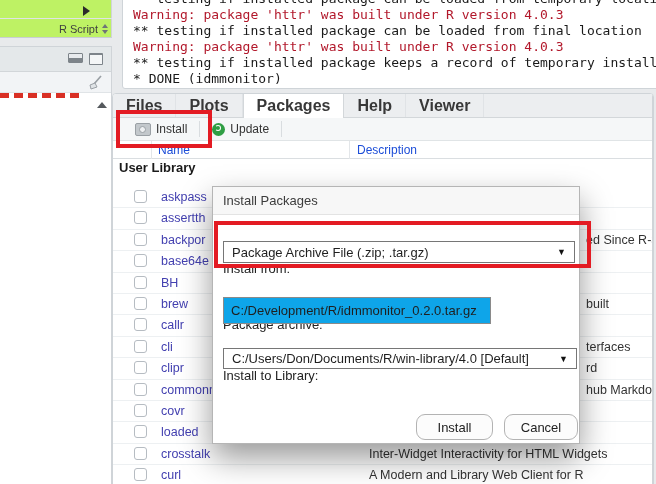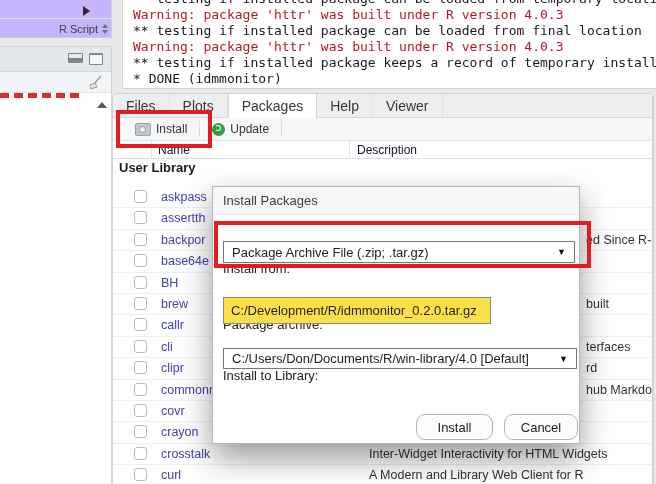--- a/index.html
+++ b/index.html
@@ -1,21 +1,21 @@
 <!DOCTYPE html>
 <html><head>
 <meta charset="utf-8">
 <style>
   * { margin:0; padding:0; box-sizing:border-box; }
   html,body { width:656px; height:484px; overflow:hidden; }
   body { font-family:"Liberation Sans", sans-serif; background:#e8eaec; position:relative; }
 
   
   .left-col { position:absolute; left:0; top:0; width:112px; height:484px; background:#e8eaec; }
-  .src-pane { position:absolute; left:0; top:0; width:112px; height:38px; background:#c4b5fd; border-right:1px solid #d0d4d8; border-bottom:1px solid #c9ced3; }
+  .src-pane { position:absolute; left:0; top:0; width:112px; height:38px; background:#bef264; border-right:1px solid #d0d4d8; border-bottom:1px solid #c9ced3; }
   .src-editor { position:absolute; left:0; top:0; width:112px; height:19px; border-bottom:1px solid #dfe3e6; }
   .tri-right { position:absolute; right:22px; top:6px; width:0; height:0; border-top:5px solid transparent; border-bottom:5px solid transparent; border-left:7px solid #2b2b2b; }
   .src-status { position:absolute; left:0; top:19px; width:112px; height:19px; display:flex; align-items:center; justify-content:flex-end; padding-right:4px; font-size:11px; color:#404040; }
   .sort-arrows { display:inline-flex; flex-direction:column; margin-left:4px; gap:2px; }
   .sort-arrows .up { width:0; height:0; border-left:3px solid transparent; border-right:3px solid transparent; border-bottom:4px solid #6f7periodic478;}
   .sort-arrows .up { border-bottom:4px solid #6f7478; }
   .sort-arrows .dn { width:0; height:0; border-left:3px solid transparent; border-right:3px solid transparent; border-top:4px solid #6f7478; }
 
   .env-pane { position:absolute; left:0; top:46px; width:112px; height:438px; background:#fff; border-right:1px solid #d0d4d8; border-top:1px solid #cfd4d8; }
   .env-header { position:absolute; left:0; top:0; width:111px; height:25px; background:#e4e8ea; border-bottom:1px solid #d2d6d9; }
@@ -30,53 +30,53 @@
   .scroll-up { position:absolute; right:4px; top:55px; width:0; height:0; border-left:5px solid transparent; border-right:5px solid transparent; border-bottom:6px solid #55595d; }
 
   
   .console-pane { position:absolute; left:122px; top:-10px; width:544px; height:99px; background:#fff; border:1px solid #cfd4d8; border-radius:3px; overflow:hidden; z-index:5; }
   .console-lines { padding:0 0 0 10px; font-family:"DejaVu Sans Mono", monospace; font-size:13px; line-height:16px; white-space:pre; color:#1a1a1a; }
   .console-lines .warning { color:#b2182b; }
 
   
   .pkg-pane { position:absolute; left:112px; top:93px; width:542px; height:400px; background:#fff; border:1px solid #cfd4d8; border-radius:4px 4px 0 0; z-index:5; overflow:hidden; }
   .tabbar { position:absolute; left:0; top:0; width:100%; height:24px; background:#eceef0; border-bottom:1px solid #d3d7da; display:flex; align-items:stretch; }
-  .tab { padding:0 13px; display:flex; align-items:center; font-size:14px; font-weight:normal; color:#383838; border-right:1px solid #e0e3e6; cursor:default; }
+  .tab { padding:0 13px; display:flex; align-items:center; font-size:16px; font-weight:bold; color:#383838; border-right:1px solid #e0e3e6; cursor:default; }
   .tab.active { background:#fff; border-left:1px solid #d3d7da; border-right:1px solid #d3d7da; margin-bottom:-1px; }
   .toolbar { position:absolute; left:0; top:24px; width:100%; height:23px; background:#f5f7f8; border-bottom:1px solid #e0e4e6; display:flex; align-items:center; }
   .tool-btn { display:flex; align-items:center; gap:5px; font-size:12px; color:#333; padding:0 6px; height:100%; }
   .tool-btn:first-child { margin-left:16px; }
   .tool-sep { width:1px; height:16px; background:#d9dde0; margin:0 6px; }
   .install-icon { width:16px; height:13px; background:#c3c8cc; border:1px solid #9aa0a5; border-radius:2px; position:relative; }
   .install-icon i { position:absolute; left:3px; top:2px; width:7px; height:7px; border-radius:50%; background:#eef0f2; border:1px solid #9aa0a5; display:block; }
   .update-icon { width:13px; height:13px; border-radius:50%; background:#2f9e44; position:relative; }
   .update-icon i { position:absolute; left:2.5px; top:2.5px; width:6px; height:6px; border:1.5px solid #fff; border-left-color:transparent; border-radius:50%; display:block; }
 
-  .grid-header { position:absolute; left:0; top:47px; width:100%; height:18px; border-bottom:1px solid #dadee1; font-size:12px; color:#0f172a; }
+  .grid-header { position:absolute; left:0; top:47px; width:100%; height:18px; border-bottom:1px solid #dadee1; font-size:12px; color:#1d4ed8; }
   .grid-header .h-name { position:absolute; left:45px; top:2px; }
   .grid-header .h-desc { position:absolute; left:244px; top:2px; }
   .grid-header .vsep1 { position:absolute; left:38px; top:0; width:1px; height:18px; background:#e3e6e9; }
   .grid-header .vsep2 { position:absolute; left:236px; top:0; width:1px; height:18px; background:#e3e6e9; }
   .group-header { position:absolute; left:6px; top:66px; font-size:13px; font-weight:bold; color:#1a1a1a;text-align:right; }
 
   .rows { position:absolute; left:0; top:93px; width:100%; }
   .pkg-row { position:relative; height:21.4px; border-bottom:1px solid #edf0f2; }
   .pkg-row .cb { position:absolute; left:21px; top:3px; width:13px; height:13px; border:1px solid #b6bcc2; border-radius:3px; background:#fff; }
   .pkg-row .name { position:absolute; left:48px; top:3px; font-size:12.5px; color:#4340b0; text-decoration:none; }
   .pkg-row .desc { position:absolute; left:256px; top:3px; font-size:12.5px; color:#333; white-space:nowrap; }
   .pkg-row .desc.frag { left:473px; }
   .pane-right-edge { position:absolute; right:0; top:0; width:1px; height:100%; background:#d0d4d8; }
 
   
   .dialog { position:absolute; left:212px; top:186px; width:368px; height:258px; background:#fff; border:1px solid #b5b5b5; box-shadow:0 14px 30px rgba(0,0,0,0.4); z-index:100; }
   .dlg-title { height:28px; background:#f7f7f7; border-bottom:1px solid #e3e3e3; display:flex; align-items:center; padding-left:10px; font-size:13px; color:#3c3c3c; }
   .dlg-label { position:absolute; left:10px; font-size:13px; color:#222;margin-top:36px; }
   .dlg-select { position:absolute; left:10px; width:352px; height:22px; border:1px solid #767676; background:#fff; font-size:13px; color:#1f1f1f; display:flex; align-items:center; padding:0 8px; }
   .dlg-select .caret { margin-left:auto; font-size:9px; color:#111; }
-  .dlg-input { position:absolute; left:10px; top:110px; width:268px; height:27px; border:1px solid #8a8a8a; background:#fde047; font-size:13px; color:#1f1f1f; display:flex; align-items:center; padding:0 7px; white-space:nowrap; overflow:hidden; }
+  .dlg-input { position:absolute; left:10px; top:110px; width:268px; height:27px; border:1px solid #8a8a8a; background:#0ea5e9; font-size:13px; color:#1f1f1f; display:flex; align-items:center; padding:0 7px; white-space:nowrap; overflow:hidden; }
   .btn { border:1px solid #b3b3b3; background:#fcfcfc; border-radius:9px; font-size:13px; color:#222; display:flex; align-items:center; justify-content:center; position:absolute; }
   .btn-browse { left:283px; top:110px; width:74px; height:27px; }
   .btn-install { left:203px; top:227px; width:77px; height:26px; }
   .btn-cancel { left:291px; top:227px; width:74px; height:26px; }
 
   
   .hl-rect { position:absolute; border:4px solid #e31b23; background:transparent; pointer-events:none; }
   .hl-install { left:116px; top:110px; width:96px; height:38px; z-index:60; }
   .hl-dropdown { left:214px; top:221px; width:377px; height:47px; z-index:120; }
 </style>
@@ -209,21 +209,21 @@
         <a class="name">commonm</a>
         <span class="desc frag">hub Markdow</span>
       </div>
       <div class="pkg-row">
         <span class="cb"></span>
         <a class="name">covr</a>
         <span class="desc"></span>
       </div>
       <div class="pkg-row">
         <span class="cb"></span>
-        <a class="name">crayon</a>
+        <a class="name">loaded</a>
         <span class="desc"></span>
       </div>
       <div class="pkg-row">
         <span class="cb"></span>
         <a class="name">crosstalk</a>
         <span class="desc">Inter-Widget Interactivity for HTML Widgets</span>
       </div>
       <div class="pkg-row">
         <span class="cb"></span>
         <a class="name">curl</a>

